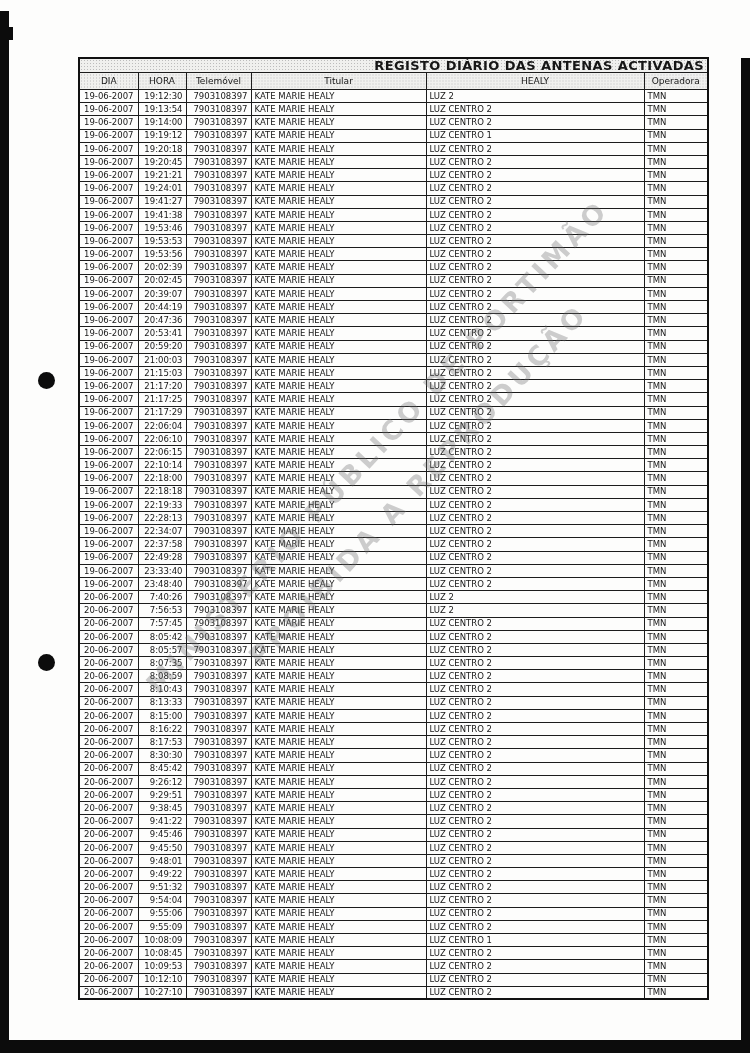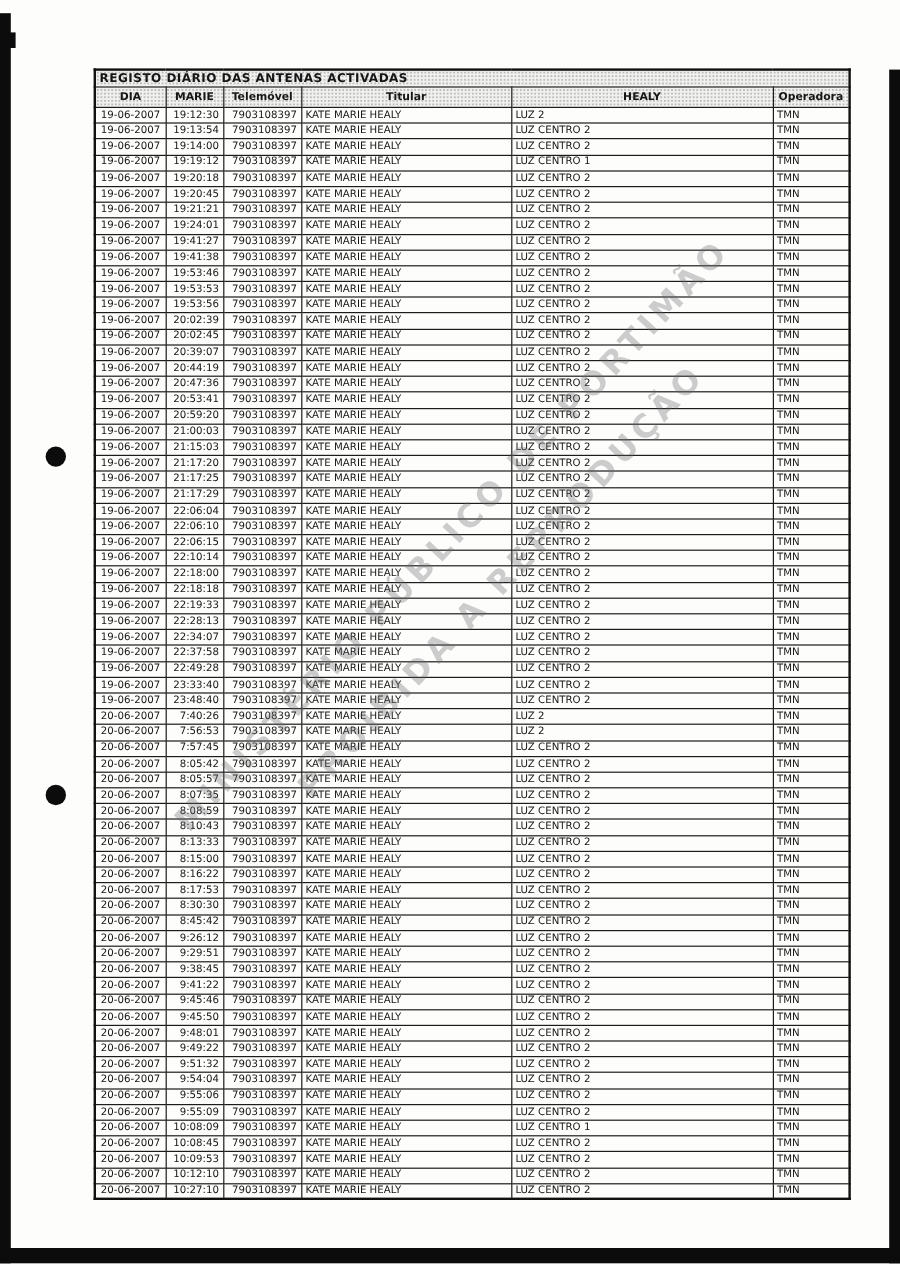--- a/index.html
+++ b/index.html
@@ -20,22 +20,22 @@
   
   .tbl-wrap{position:absolute;left:78px;top:57px;}
   table{border-collapse:collapse;table-layout:fixed;width:629px;border:2px solid #111;}
   td,th{border:1px solid #1c1c1c;overflow:hidden;white-space:nowrap;
         font-size:8.5px;line-height:1;padding:0 3px;vertical-align:middle;}
   .shade{
     background-color:#f0f0ee;
     background-image:radial-gradient(circle,#bcbcbc 0.6px,rgba(0,0,0,0) 0.7px);
     background-size:3px 3px;
   }
-  tr.title-row td{height:13px;font-size:10px;font-weight:bold;text-align:left;letter-spacing:.4px;}
-  tr.head-row th{height:16px;font-size:9px;font-weight:bold;text-align:center;}
+  tr.title-row td{height:13px;font-size:13px;font-weight:bold;text-align:right;letter-spacing:.4px;}
+  tr.head-row th{height:16px;font-size:9px;font-weight:normal;text-align:center;}
   tr.data-row{height:13.2px;}
   td.c0{text-align:center;}
   td.c1{text-align:right;}
   td.c2{text-align:right;}
   td.c3{text-align:left;}
   td.c4{text-align:left;}
   td.c5{text-align:left;}
 
   
   .watermark{
@@ -67,21 +67,21 @@
         <col style="width:175px">
           <col style="width:218px">
           <col style="width:64px">
       </colgroup>
       <thead>
         <tr class="title-row">
           <td colspan="6" class="shade">REGISTO DIÁRIO DAS ANTENAS ACTIVADAS</td>
         </tr>
         <tr class="head-row">
           <th class="shade">DIA</th>
-          <th class="shade">MARIE</th>
+          <th class="shade">HORA</th>
           <th class="shade">Telemóvel</th>
           <th class="shade">Titular</th>
           <th class="shade">HEALY</th>
           <th class="shade">Operadora</th>
         </tr>
       </thead>
       <tbody>
           <tr class="data-row">
             <td class="c0">19-06-2007</td>
             <td class="c1">19:12:30</td>

